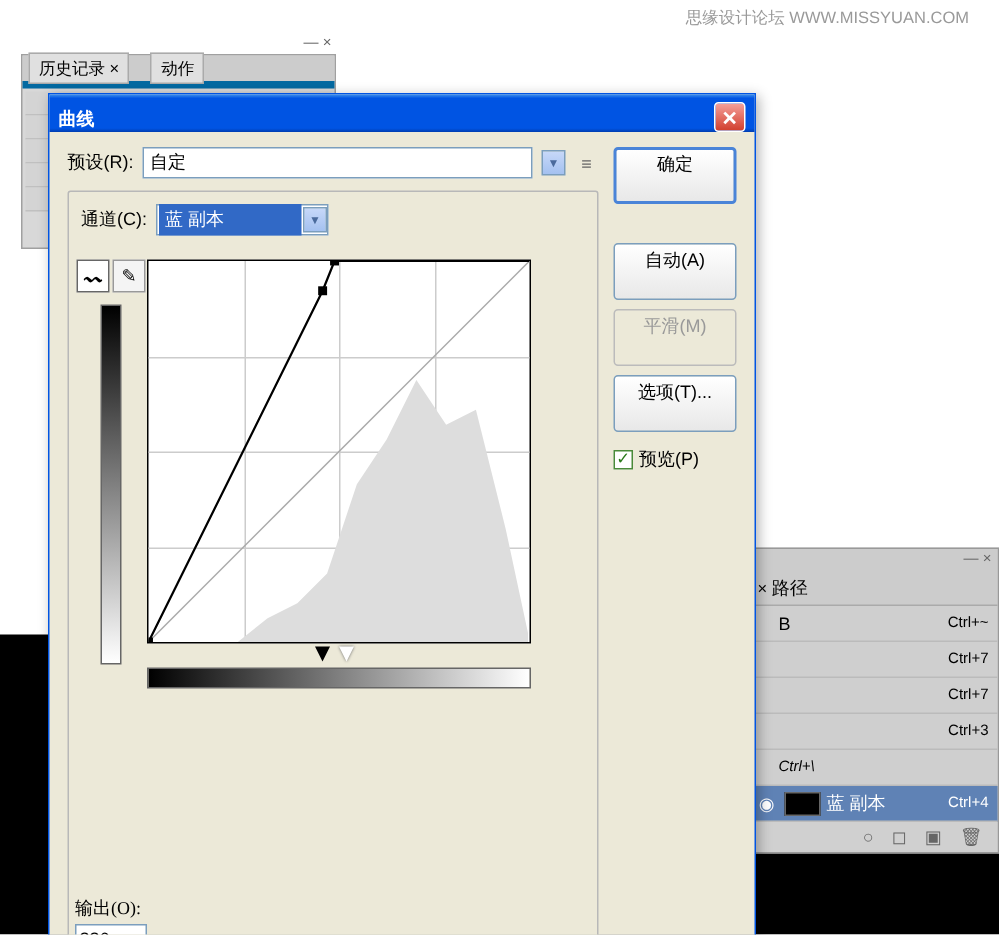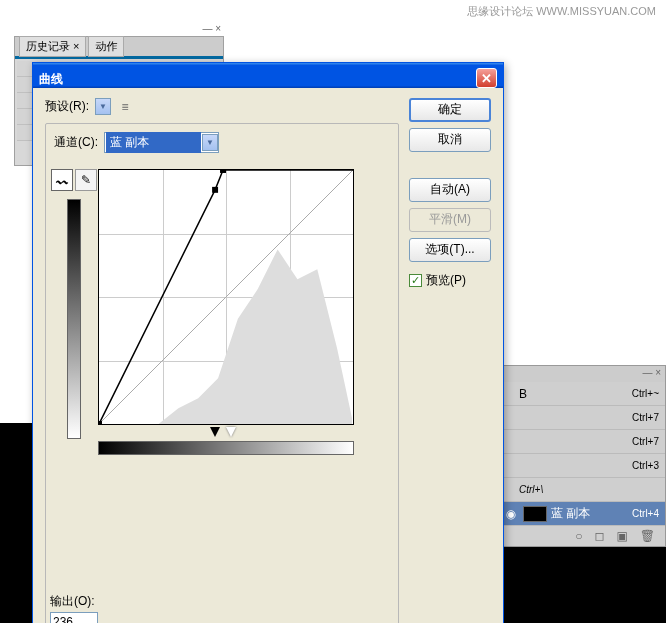--- a/index.html
+++ b/index.html
@@ -1,22 +1,22 @@
 <!DOCTYPE html>
 <html><head>
 <meta charset="utf-8">
 <style>
 * { box-sizing: border-box; margin: 0; padding: 0; font-family: "SimSun", Arial, sans-serif; font-size: 12px; }
 body { width: 666px; height: 623px; background: #fff; position: relative; overflow: hidden; }
 
-.watermark { position: absolute; top: 4px; right: 10px; color: #999; font-size: 11px; z-index: 1; }
+.watermark { position: absolute; top: 4px; right: 20px; color: #999; font-size: 11px; z-index: 1; }
 
 
 .history-palette { position: absolute; top: 36px; left: 14px; width: 210px; height: 130px; background: #d8d8d8; border: 1px solid #a0a0a0; z-index: 1; }
-.history-tabs { background: #ccc; border-bottom: 3px solid #0369a1; height: 22px; display: flex; align-items: center; padding: 0 4px; gap: 2px; position: relative; }
+.history-tabs { background: #ccc; border-bottom: 5px solid #0369a1; height: 22px; display: flex; align-items: center; padding: 0 4px; gap: 14px; position: relative; }
 .history-tab { background: #e0e0e0; padding: 2px 6px; border: 1px solid #aaa; font-size: 11px; }
 .history-close { position: absolute; right: 2px; top: -14px; font-size: 10px; color: #666; display: flex; gap: 2px; }
 .history-rows { padding: 2px; }
 .history-row { height: 16px; border-bottom: 1px solid #c0c0c0; background: #d4d4d4; }
 
 
 .black-bg { position: absolute; bottom: 0; left: 0; width: 666px; height: 200px; background: #000; z-index: 0; }
 
 
 .channels-palette { position: absolute; top: 365px; right: 0; width: 170px; background: #d8d8d8; border: 1px solid #999; z-index: 3; }
@@ -66,24 +66,24 @@
 .grid-line-v { width: 1px; height: 100%; }
 .grid-line-h { height: 1px; width: 100%; }
 .diag { position: absolute; left: 0; top: 0; width: 100%; height: 100%; }
 .horiz-gradient { width: 256px; height: 14px; background: linear-gradient(to right, #000, #fff); border: 1px solid #666; margin-top: 2px; margin-left: 0; }
 .sliders { width: 256px; height: 12px; position: relative; margin-top: 2px; }
 .slider-handle { position: absolute; width: 10px; height: 10px; top: 0; }
 .slider-handle.black { border-left: 5px solid transparent; border-right: 5px solid transparent; border-top: 10px solid #000; }
 .slider-handle.white { border-left: 5px solid transparent; border-right: 5px solid transparent; border-top: 10px solid #fff; filter: drop-shadow(0 0 1px #666); }
 
 .output-block { margin-top: 150px; }
-.output-block label, .input-block label { display: block; margin-bottom: 2px; }
+.output-block label, .input-block label { display: block; margin-bottom: 2px; font-family: Liberation Serif, serif; }
 .num-input { width: 48px; height: 20px; border: 1px solid #7b9ebd; background: #fff; padding: 2px; text-align: left; }
 
-.btn { height: 24px; border: 1px solid #7b9ebd; border-radius: 3px; background: linear-gradient(#fff,#e8e8e8); cursor: pointer; text-align: center; line-height: 20px; padding: 0 4px; }
+.btn { height: 38px; border: 1px solid #7b9ebd; border-radius: 3px; background: linear-gradient(#fff,#e8e8e8); cursor: pointer; text-align: center; line-height: 20px; padding: 0 4px; }
 .btn.default { border: 2px solid #4a84d8; line-height: 18px; }
 .btn.disabled { color: #999; background: #ece9d8; border-color: #bbb; }
 .preview-check { display: flex; align-items: center; gap: 4px; margin-top: 4px; }
 .preview-check .chk { width: 13px; height: 13px; border: 1px solid #4a8a3a; background: #fff; display: flex; align-items: center; justify-content: center; color: #2a7a1a; font-size: 11px; line-height: 11px; }
 
 
 .histogram { position: absolute; left: 0; bottom: 0; width: 100%; height: 100%; }
 </style>
 </head>
 <body>
@@ -104,20 +104,21 @@
     <div class="history-row"></div>
   </div>
 </div>
 
 <div class="black-bg"></div>
 
 <div class="channels-palette">
   <div class="ch-header">
       <div class="ch-header-ctrl">— ×</div>
     </div>
+  <div class="ch-tabs">× <span>路径</span></div>
   <div class="ch-row">
       <span class="ch-eye"></span>
       <span class="ch-name">B</span>
       <span class="ch-shortcut">Ctrl+~</span>
     </div>
   <div class="ch-row">
       <span class="ch-eye"></span>
       <span class="ch-name"></span>
       <span class="ch-shortcut">Ctrl+7</span>
     </div>
@@ -151,20 +152,23 @@
 
 <div class="curves-dialog">
   <div class="titlebar">
     <span class="titlebar-title">曲线</span>
     <span class="close-btn">✕</span>
   </div>
   <div class="dlg-body">
     <div class="dlg-left">
       <div class="preset-row">
         <label><span>预设(R):</span></label>
+        <div class="combo">
+            <span>自定</span>
+          </div>
         <div class="combo-arrow">▼</div>
         <span class="preset-menu-icon">≡</span>
       </div>
 
       <div class="main-group">
         <div class="channel-row">
           <label><span>通道(C):</span></label>
           <div class="channel-combo">
             <span class="channel-text">蓝 副本</span>
             <div class="combo-arrow">▼</div>
@@ -208,21 +212,20 @@
             </div>
             <div class="horiz-gradient"></div>
           </div>
         </div>
 
       </div>
     </div>
 
     <div class="dlg-right">
       <div class="btn default">确定</div>
-      <div class="btn">取消</div>
       <div style="height:14px"></div>
       <div class="btn">自动(A)</div>
       <div class="btn disabled">平滑(M)</div>
       <div class="btn">选项(T)...</div>
       <div class="preview-check">
         <span class="chk">✓</span>
         <span>预览(P)</span>
       </div>
     </div>
   </div>

